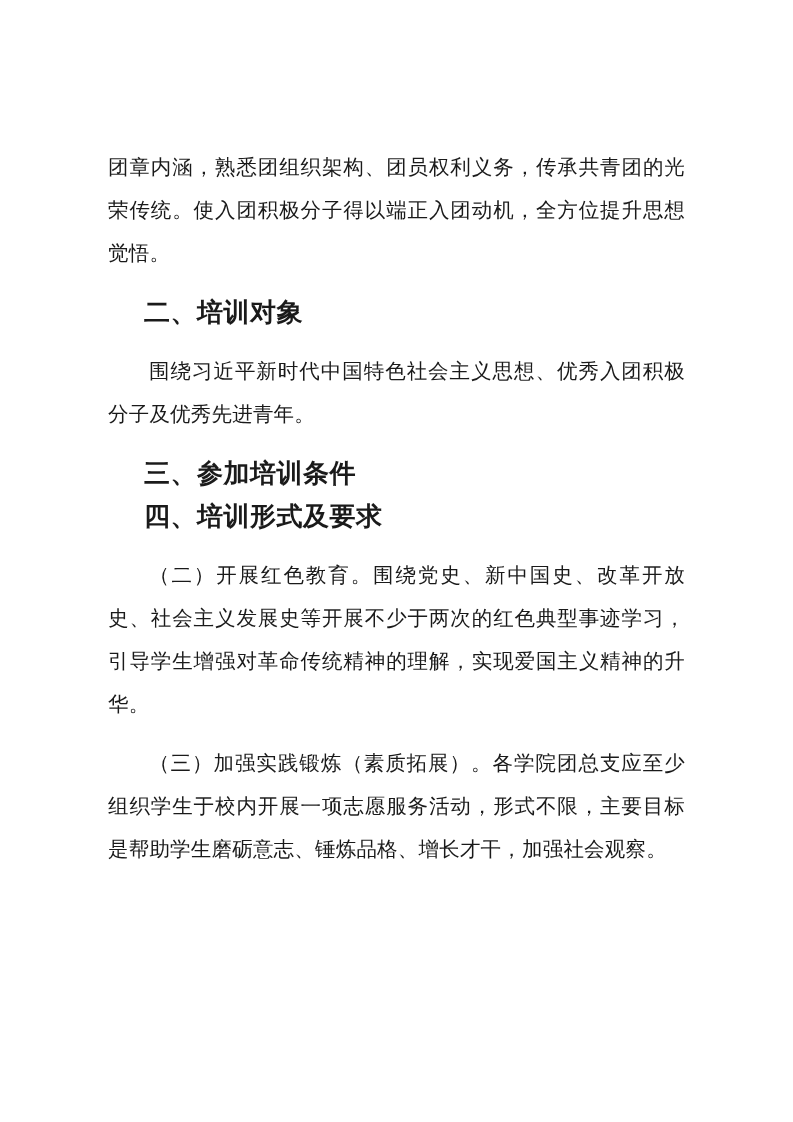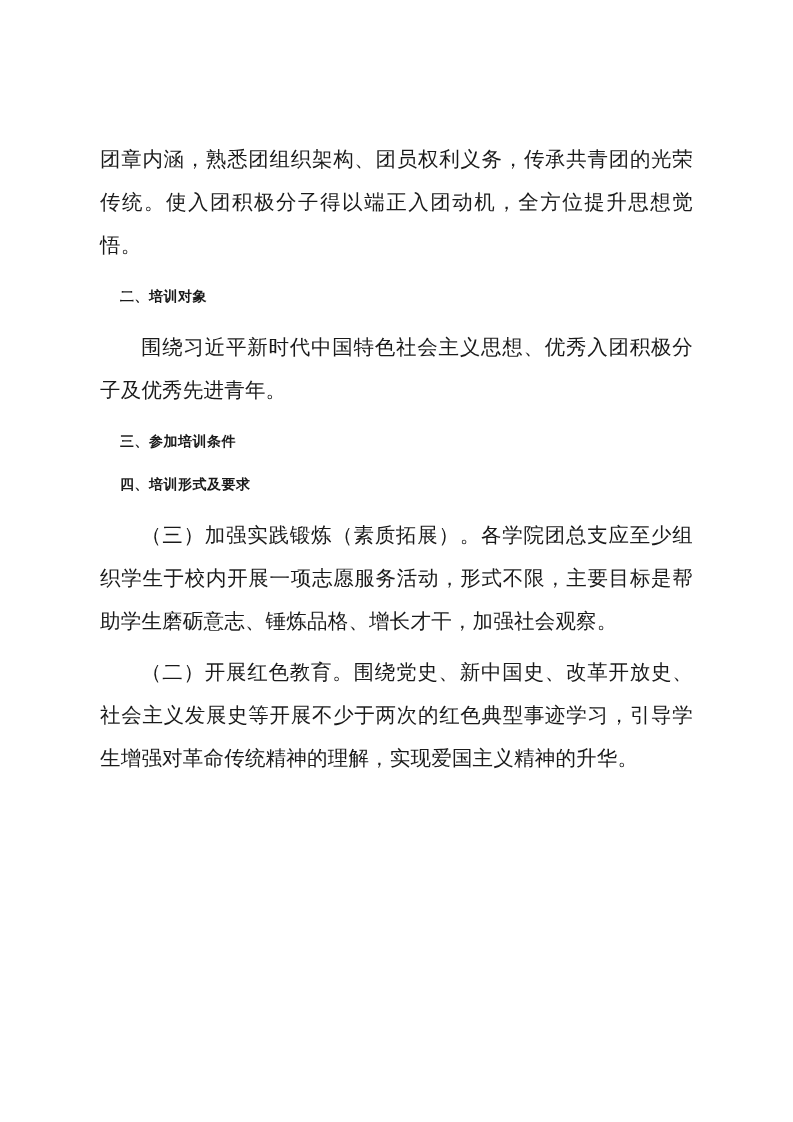--- a/index.html
+++ b/index.html
@@ -22,32 +22,32 @@
     padding: 130px 92px 0 92px;
   }
   .doc-body {
     font-size: 20.5px;
     line-height: 43px;
     text-align: justify;
     text-justify: inter-ideograph;
     letter-spacing: 0.2px;
   }
   .para {
-    margin: 8px;
+    margin: 16px;
     text-indent: 2em;
   }
   .para.cont {
     text-indent: 0;
   }
   .heading {
     margin: 0;
     text-indent: 2em;
     font-weight: bold;
     font-family: "DejaVu Sans", "Liberation Sans", sans-serif;
-    font-size: 14px;
+    font-size: 26px;
     letter-spacing: 0.5px;
   }
 </style>
 </head>
 <body>
 
 <div class="page">
   <div class="doc-body">
 
     <p class="para cont">团章内涵，熟悉团组织架构、团员权利义务，传承共青团的光荣传统。使入团积极分子得以端正入团动机，全方位提升思想觉悟。</p>
@@ -57,18 +57,18 @@
     <p class="para">围绕习近平新时代中国特色社会主义思想、优秀入团积极分子及优秀先进青年。</p>
 
     <p class="heading">三、参加培训条件</p>
 
 
 
 
     <p class="heading">四、培训形式及要求</p>
 
 
+    <p class="para">（二）开展红色教育。围绕党史、新中国史、改革开放史、社会主义发展史等开展不少于两次的红色典型事迹学习，引导学生增强对革命传统精神的理解，实现爱国主义精神的升华。</p>
+
     <p class="para">（三）加强实践锻炼（素质拓展）。各学院团总支应至少组织学生于校内开展一项志愿服务活动，形式不限，主要目标是帮助学生磨砺意志、锤炼品格、增长才干，加强社会观察。</p>
-
-    <p class="para">（二）开展红色教育。围绕党史、新中国史、改革开放史、社会主义发展史等开展不少于两次的红色典型事迹学习，引导学生增强对革命传统精神的理解，实现爱国主义精神的升华。</p>
 
   </div>
 </div>
 
 </body></html>

